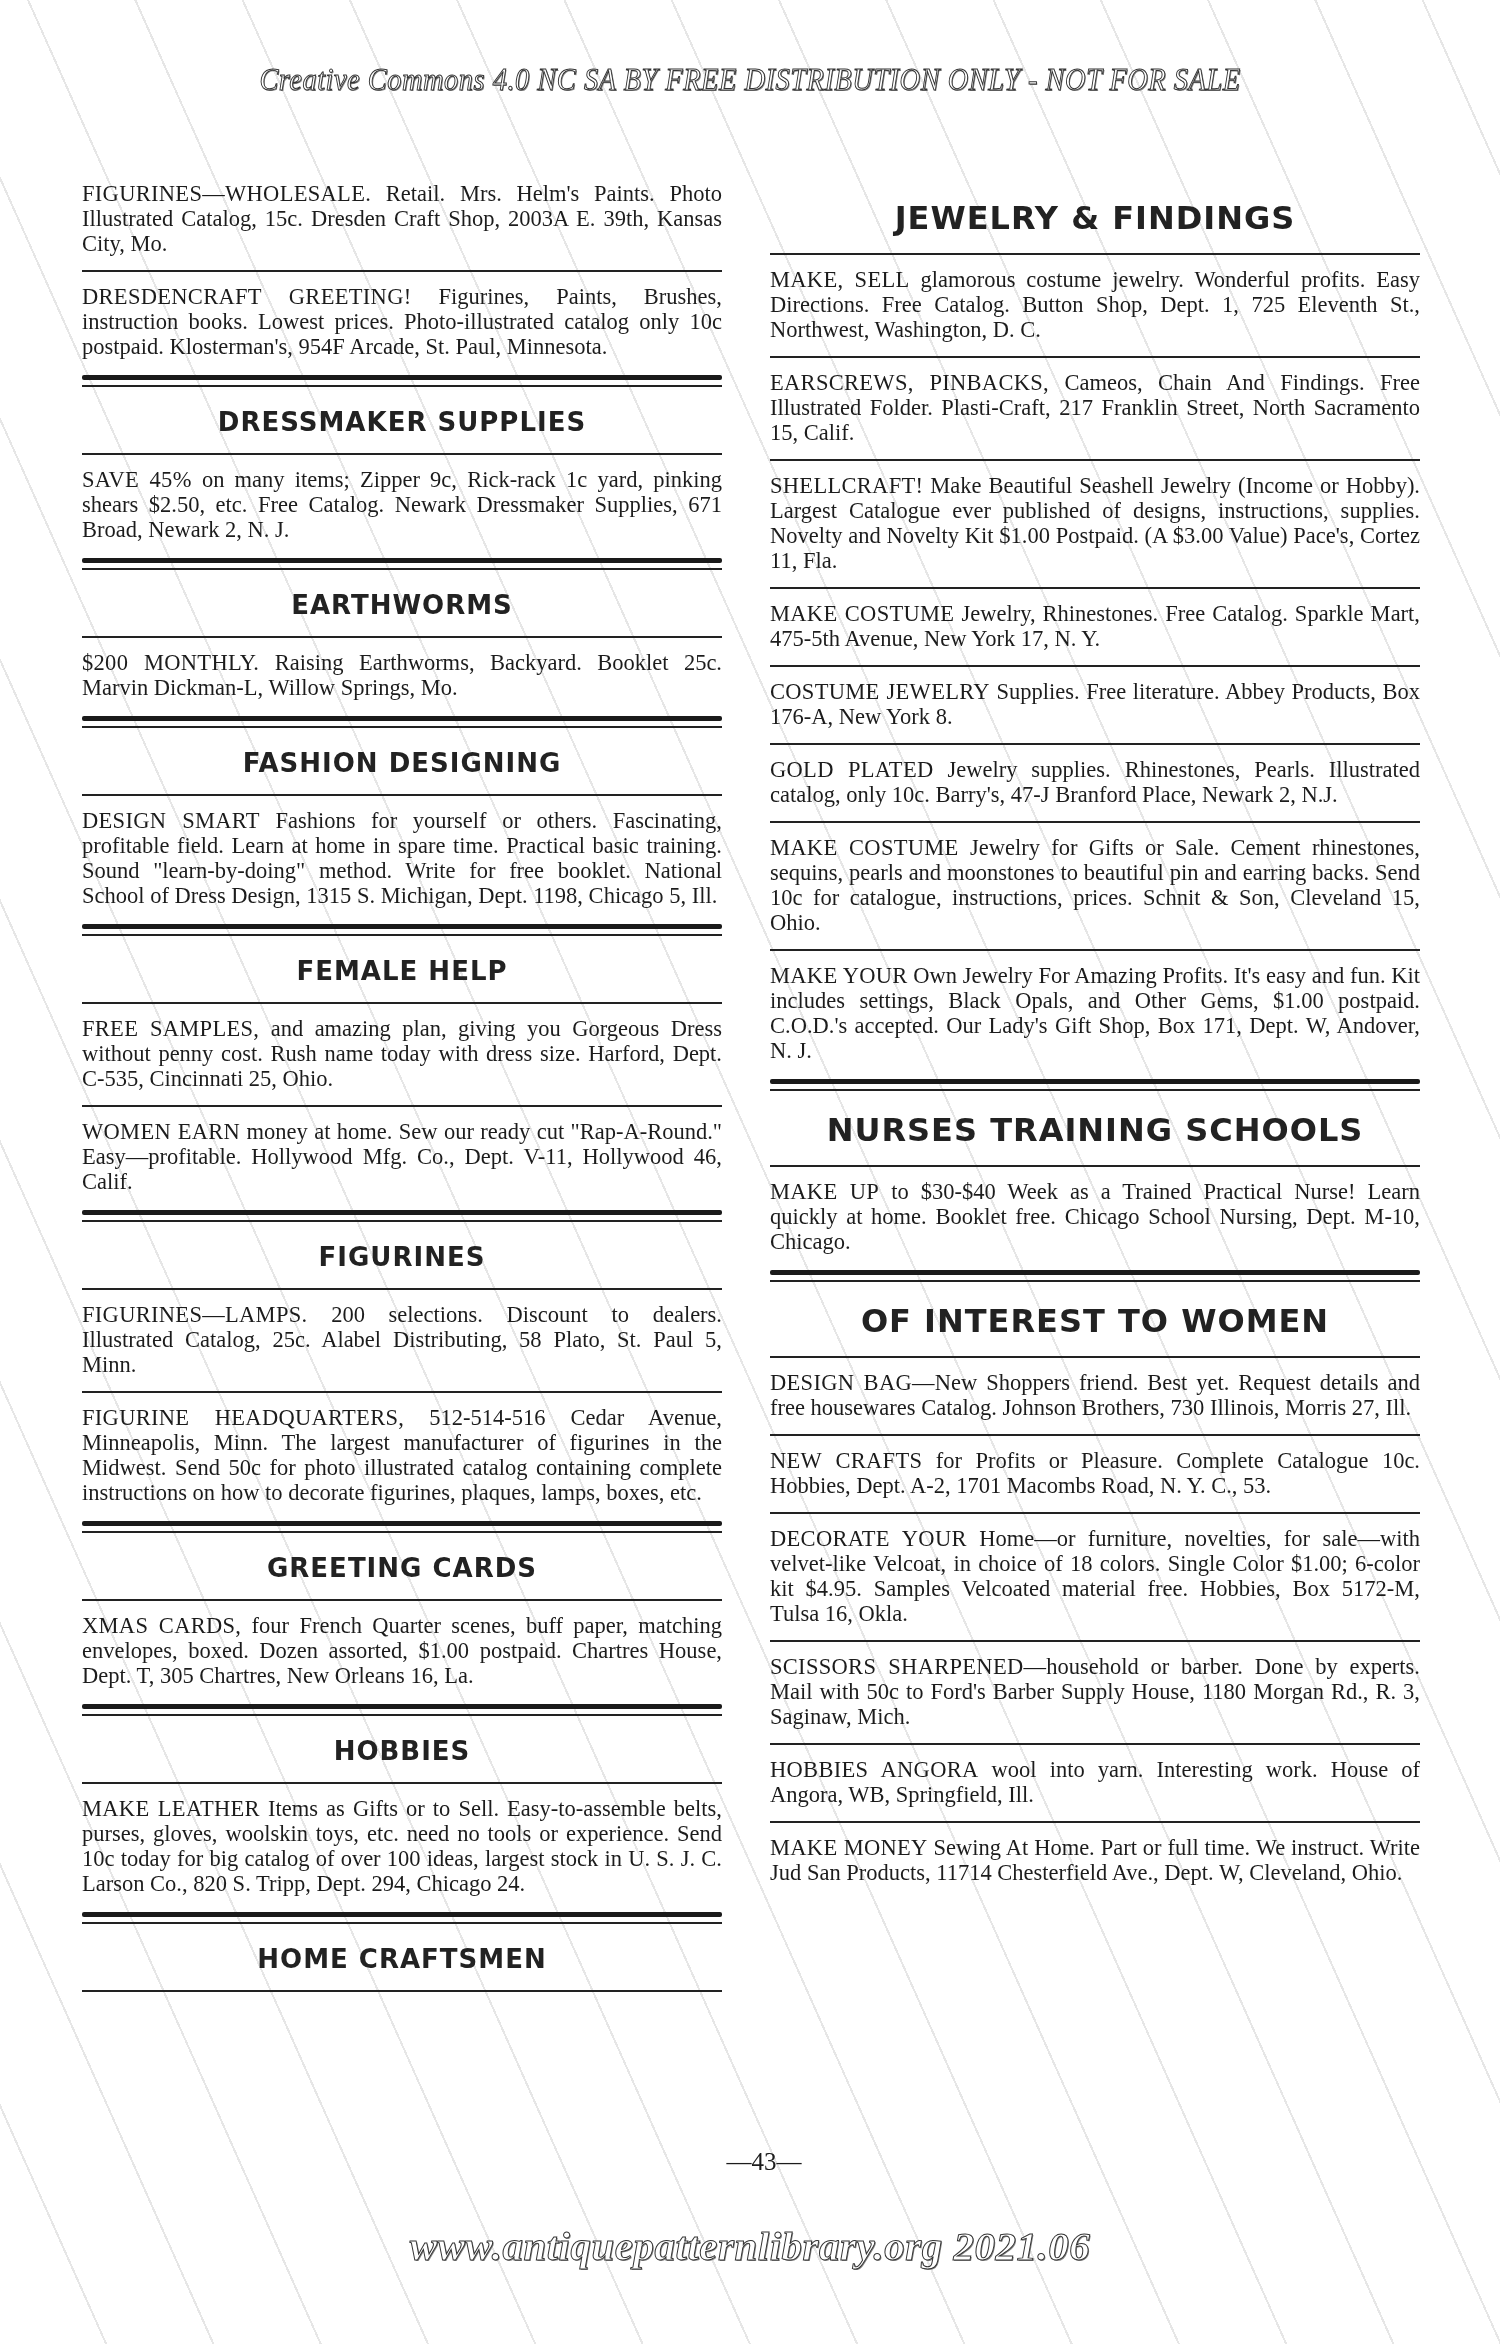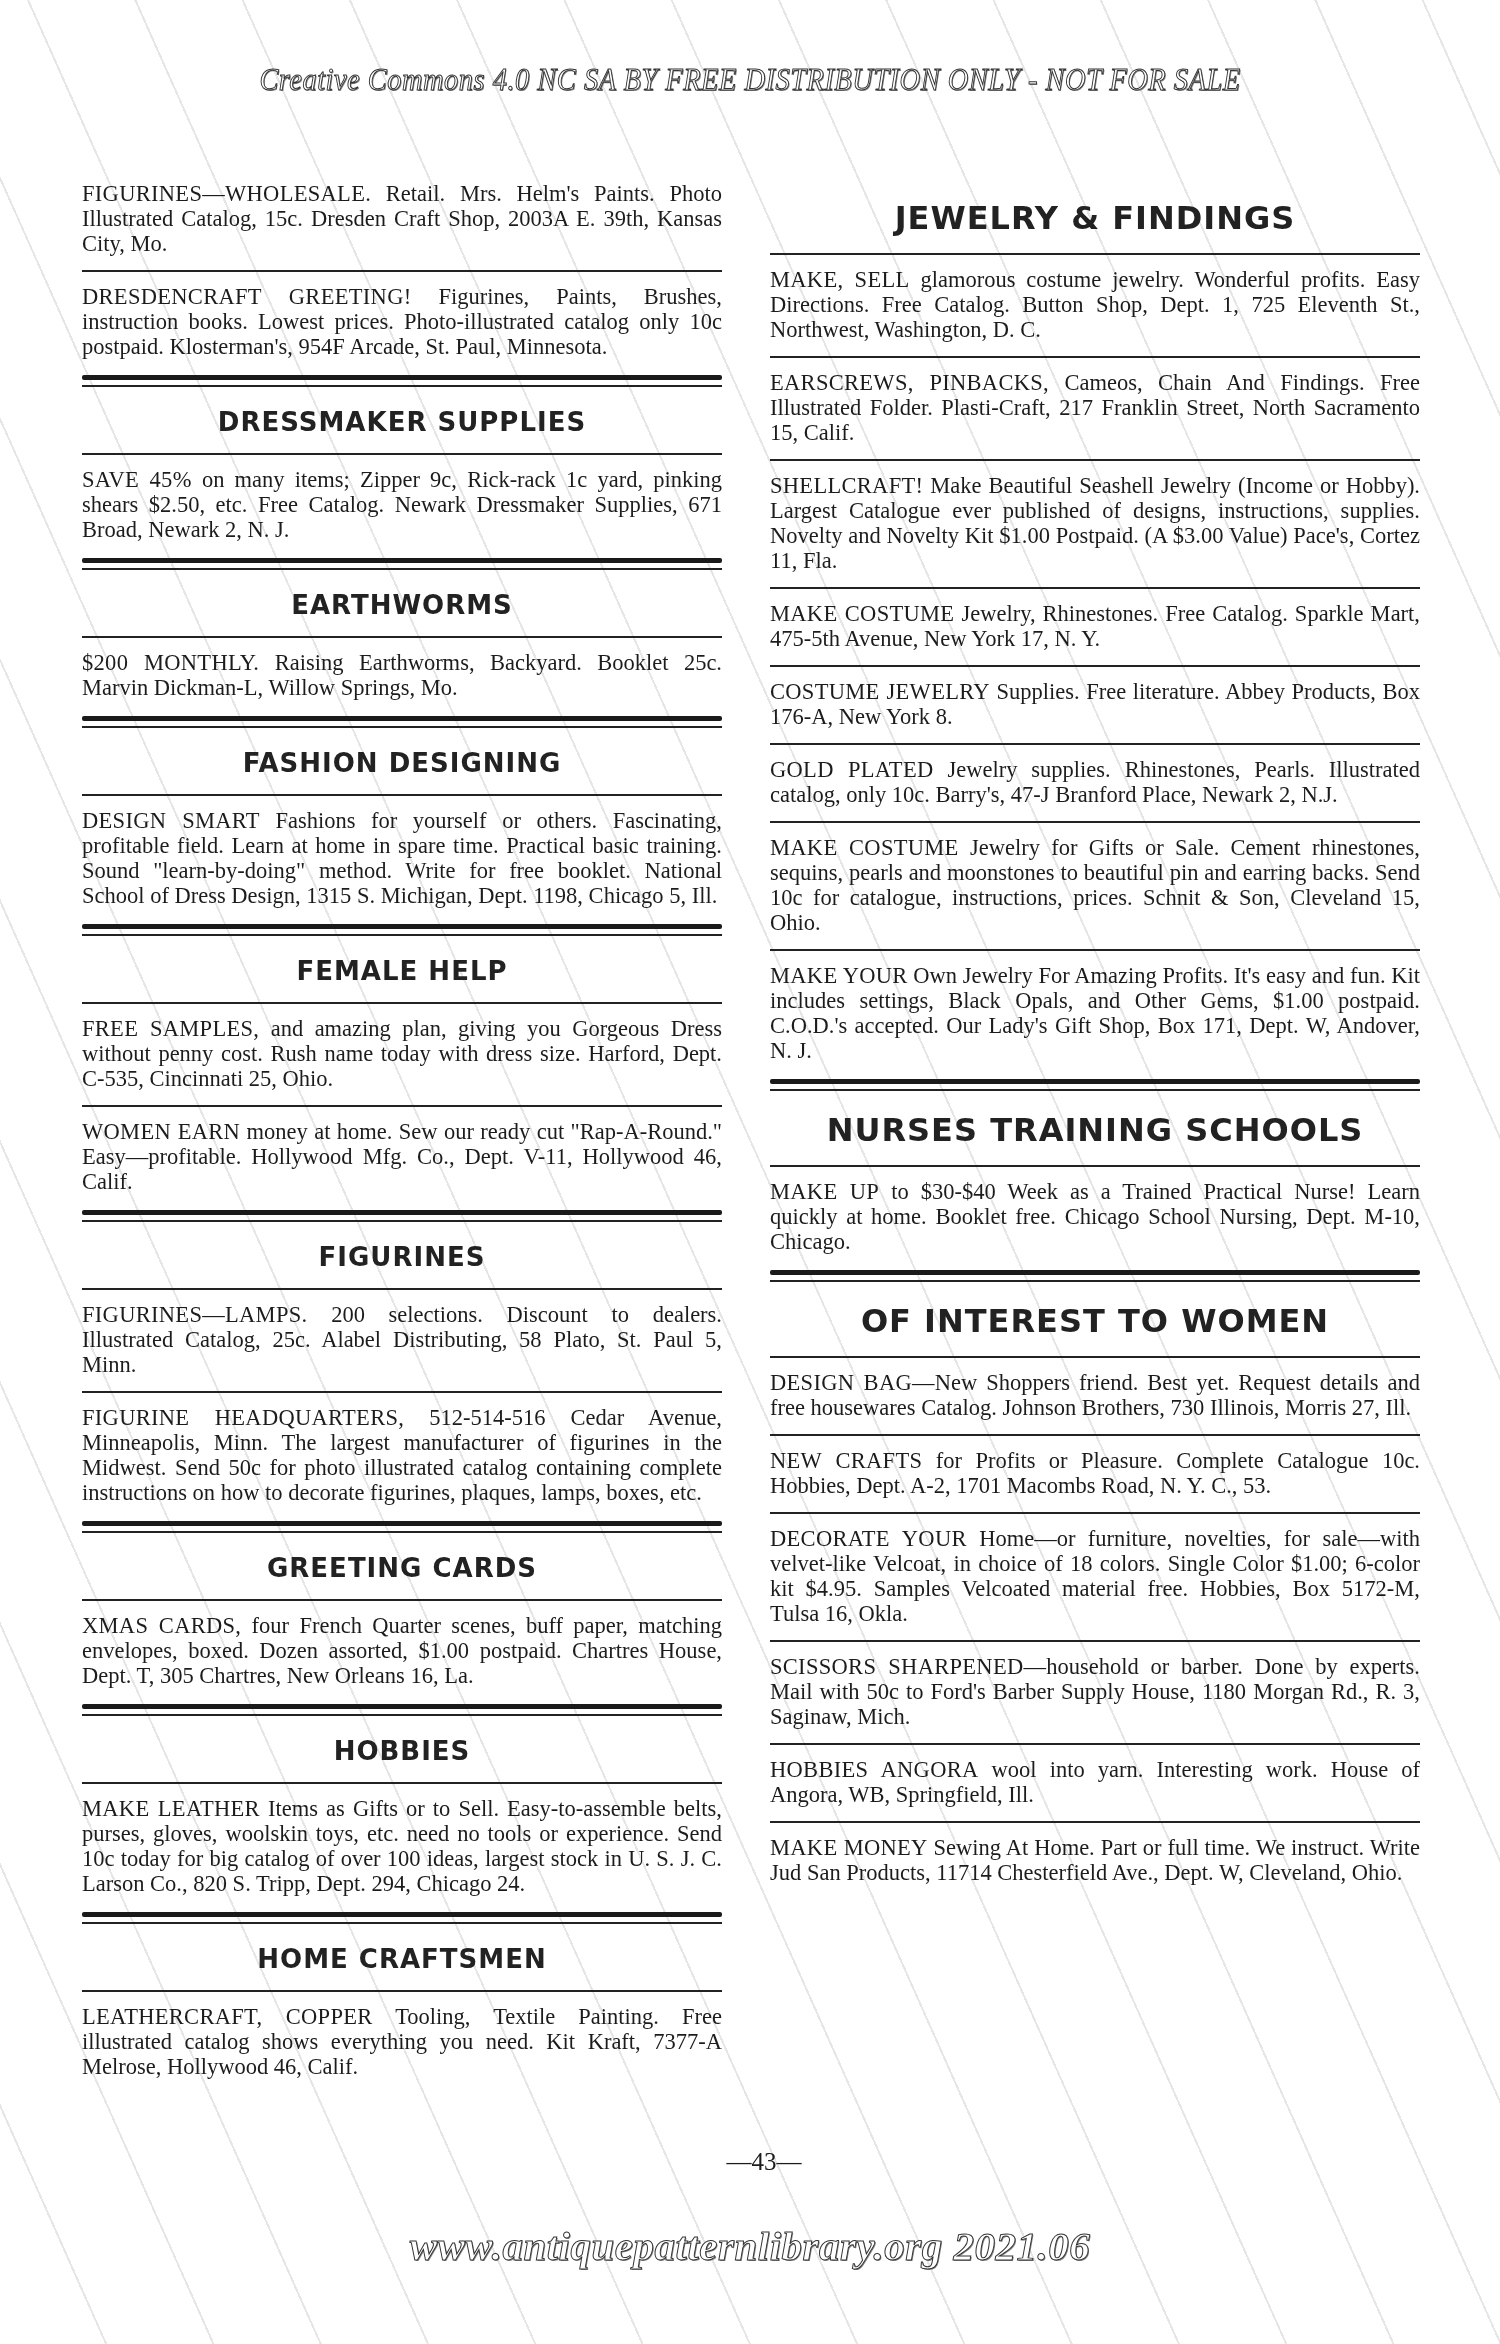--- a/index.html
+++ b/index.html
@@ -111,21 +111,20 @@
   <div class="heading">HOBBIES</div>
   <div class="rule-thin"></div>
   <div class="ad"><span class="lead">MAKE LEATHER</span><span> Items as Gifts or to Sell. Easy-to-assemble belts, purses, gloves, woolskin toys, etc. need no tools or experience. Send 10c today for big catalog of over 100 ideas, largest stock in U. S. J. C. Larson Co., 820 S. Tripp, Dept. 294, Chicago 24.</span></div>
   <div class="rule-double">
       <div class="thick"></div>
       <div class="thin"></div>
     </div>
 
   <div class="heading">HOME CRAFTSMEN</div>
   <div class="rule-thin"></div>
-  <div class="ad"><span class="lead">LEATHERCRAFT, COPPER</span><span> Tooling, Textile Painting. Free illustrated catalog shows everything you need. Kit Kraft, 7377-A Melrose, Hollywood 46, Calif.</span></div>
 </div>
 
 <div class="col right">
   <div class="heading" style="padding-top:0">JEWELRY &amp; FINDINGS</div>
   <div class="rule-thin"></div>
   <div class="ad"><span class="lead">MAKE, SELL</span><span> glamorous costume jewelry. Wonderful profits. Easy Directions. Free Catalog. Button Shop, Dept. 1, 725 Eleventh St., Northwest, Washington, D. C.</span></div>
   <div class="rule-thin"></div>
   <div class="ad"><span class="lead">EARSCREWS, PINBACKS,</span><span> Cameos, Chain And Findings. Free Illustrated Folder. Plasti-Craft, 217 Franklin Street, North Sacramento 15, Calif.</span></div>
   <div class="rule-thin"></div>
   <div class="ad"><span class="lead">SHELLCRAFT!</span><span> Make Beautiful Seashell Jewelry (Income or Hobby). Largest Catalogue ever published of designs, instructions, supplies. Novelty and Novelty Kit $1.00 Postpaid. (A $3.00 Value) Pace's, Cortez 11, Fla.</span></div>

